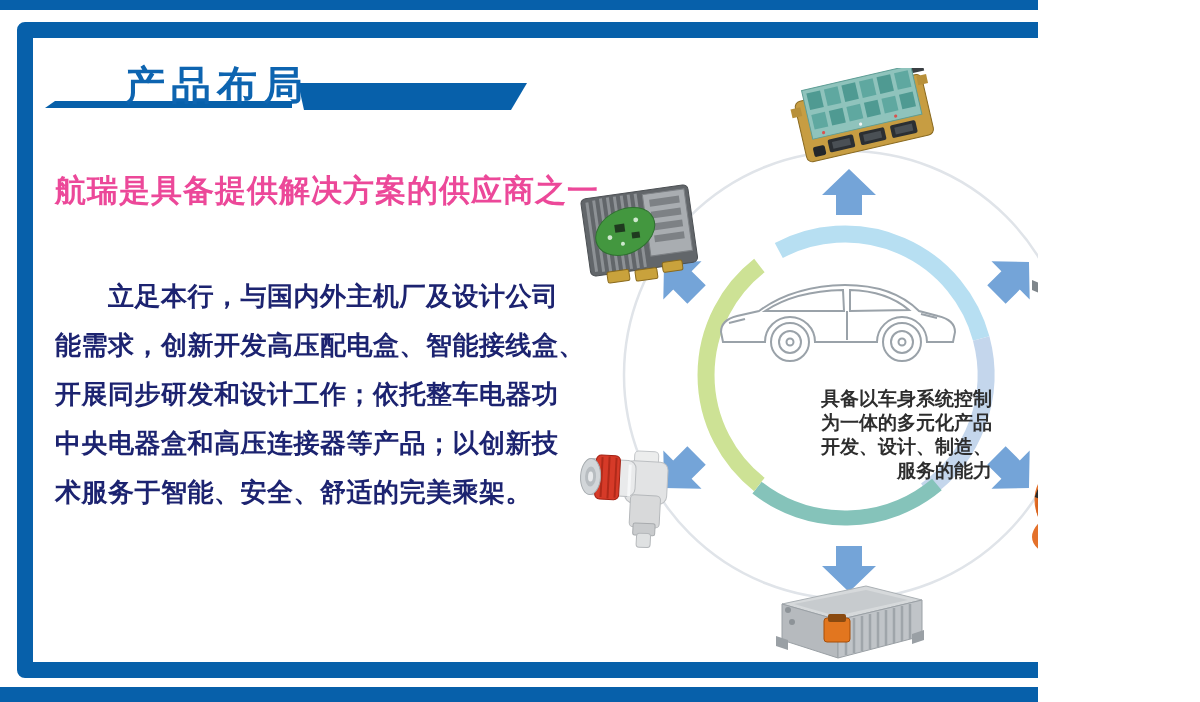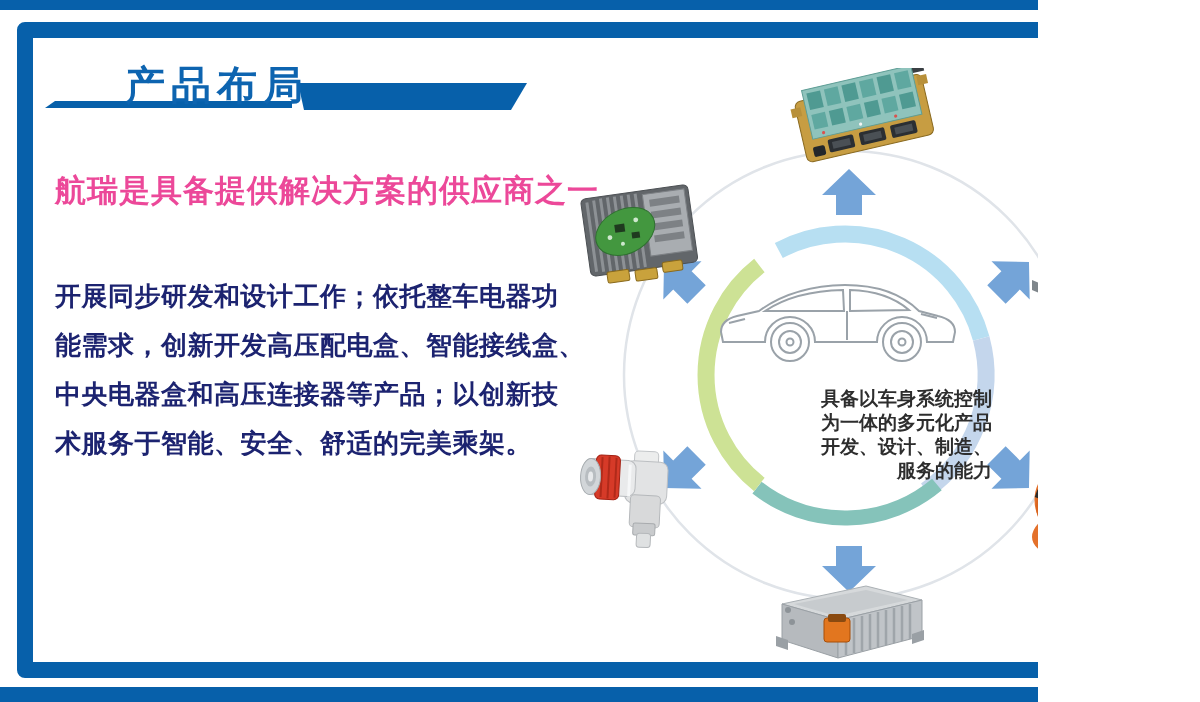--- a/index.html
+++ b/index.html
@@ -42,22 +42,23 @@
   <div class="strip-bottom"></div>
   <div class="frame"></div>
 
   <div class="title-underline"></div>
   <div class="title-bar"></div>
   <div class="title-text">产品布局</div>
 
   <div class="heading">航瑞是具备提供解决方案的供应商之一</div>
 
   <div class="intro">
+    <div class="line">　　立足本行，与国内外主机厂及设计公司</div>
+    <div class="line">能需求，创新开发高压配电盒、智能接线盒、</div>
     <div class="line">开展同步研发和设计工作；依托整车电器功</div>
-    <div class="line">能需求，创新开发高压配电盒、智能接线盒、</div>
     <div class="line">中央电器盒和高压连接器等产品；以创新技</div>
     <div class="line">术服务于智能、安全、舒适的完美乘架。</div>
   </div>
 
   <svg class="diagram-svg" viewBox="555 68 640 610" xmlns="http://www.w3.org/2000/svg">
 
     <circle cx="848" cy="375" r="224" fill="none" stroke="#e0e4e9" stroke-width="2.5"></circle>
 
     <g fill="none">
       <path d="M778.8 250.5 A141 141 0 0 1 981.2 338.5" stroke="#b7dff2" stroke-width="17"></path>

